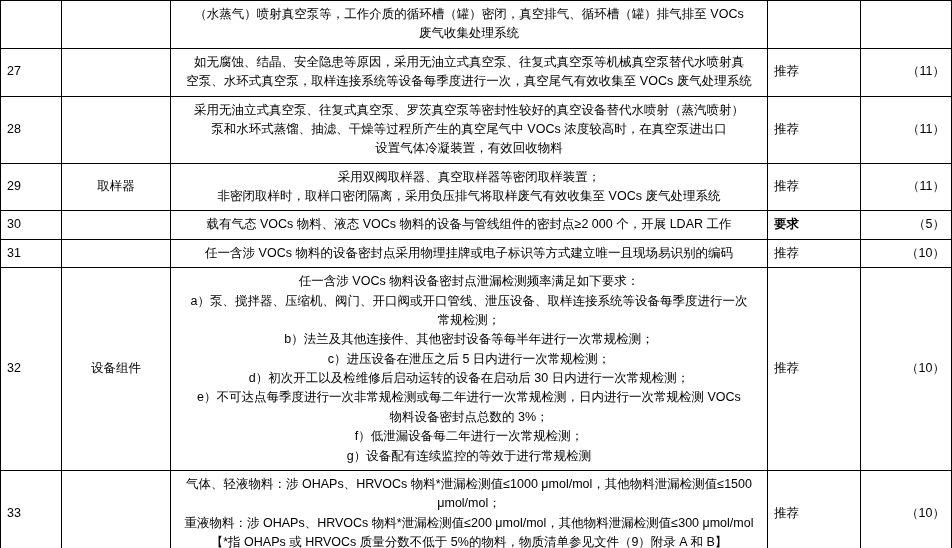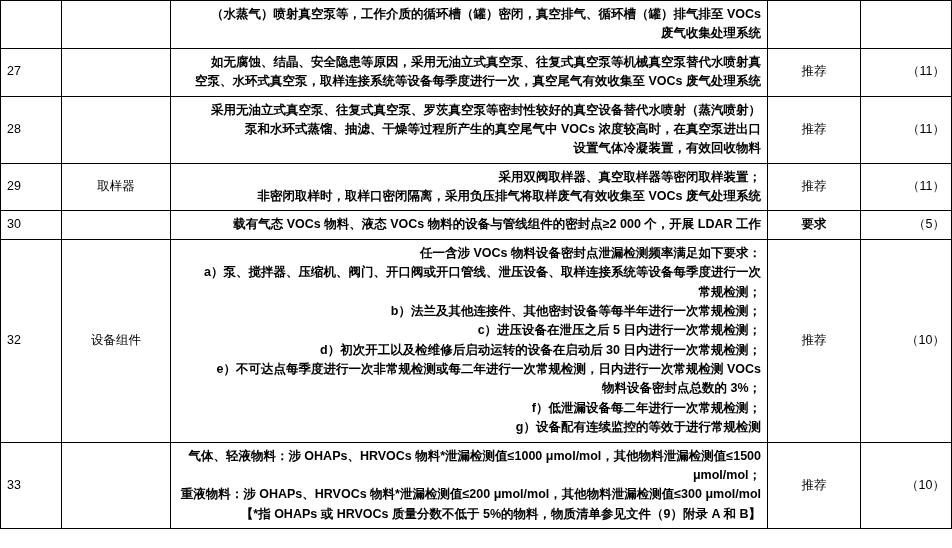--- a/index.html
+++ b/index.html
@@ -31,26 +31,25 @@
     width: 48px;
     text-align: left;
     font-size: 13px;
   }
   td.col-cat {
     width: 96px;
     text-align: center;
     font-size: 13px;
   }
   td.col-desc {
-    text-align: right;
-    font-weight: bold;
+    text-align: center;
   }
   td.col-level {
     width: 80px;
-    text-align: center;
+    text-align: left;
     font-size: 13px;
   }
   td.col-ref {
     width: 78px;
     text-align: right;
     font-size: 13px;
   }
   td.bold {
     font-weight: bold;
   }
@@ -115,20 +114,29 @@
     <tr>
       <td class="col-no">30</td>
       <td class="col-cat"></td>
       <td class="col-desc">
         <span class="desc-line">载有气态 VOCs 物料、液态 VOCs 物料的设备与管线组件的密封点≥2 000 个，开展 LDAR 工作</span>
       </td>
       <td class="col-level bold">要求</td>
       <td class="col-ref">（5）</td>
     </tr>
 
+    <tr>
+      <td class="col-no">31</td>
+      <td class="col-cat"></td>
+      <td class="col-desc">
+        <span class="desc-line">任一含涉 VOCs 物料的设备密封点采用物理挂牌或电子标识等方式建立唯一且现场易识别的编码</span>
+      </td>
+      <td class="col-level">推荐</td>
+      <td class="col-ref">（10）</td>
+    </tr>
 
     <tr>
       <td class="col-no">32</td>
       <td class="col-cat">设备组件</td>
       <td class="col-desc">
         <span class="desc-line">任一含涉 VOCs 物料设备密封点泄漏检测频率满足如下要求：</span>
         <span class="desc-line">a）泵、搅拌器、压缩机、阀门、开口阀或开口管线、泄压设备、取样连接系统等设备每季度进行一次</span>
         <span class="desc-line">常规检测；</span>
         <span class="desc-line">b）法兰及其他连接件、其他密封设备等每半年进行一次常规检测；</span>
         <span class="desc-line">c）进压设备在泄压之后 5 日内进行一次常规检测；</span>

